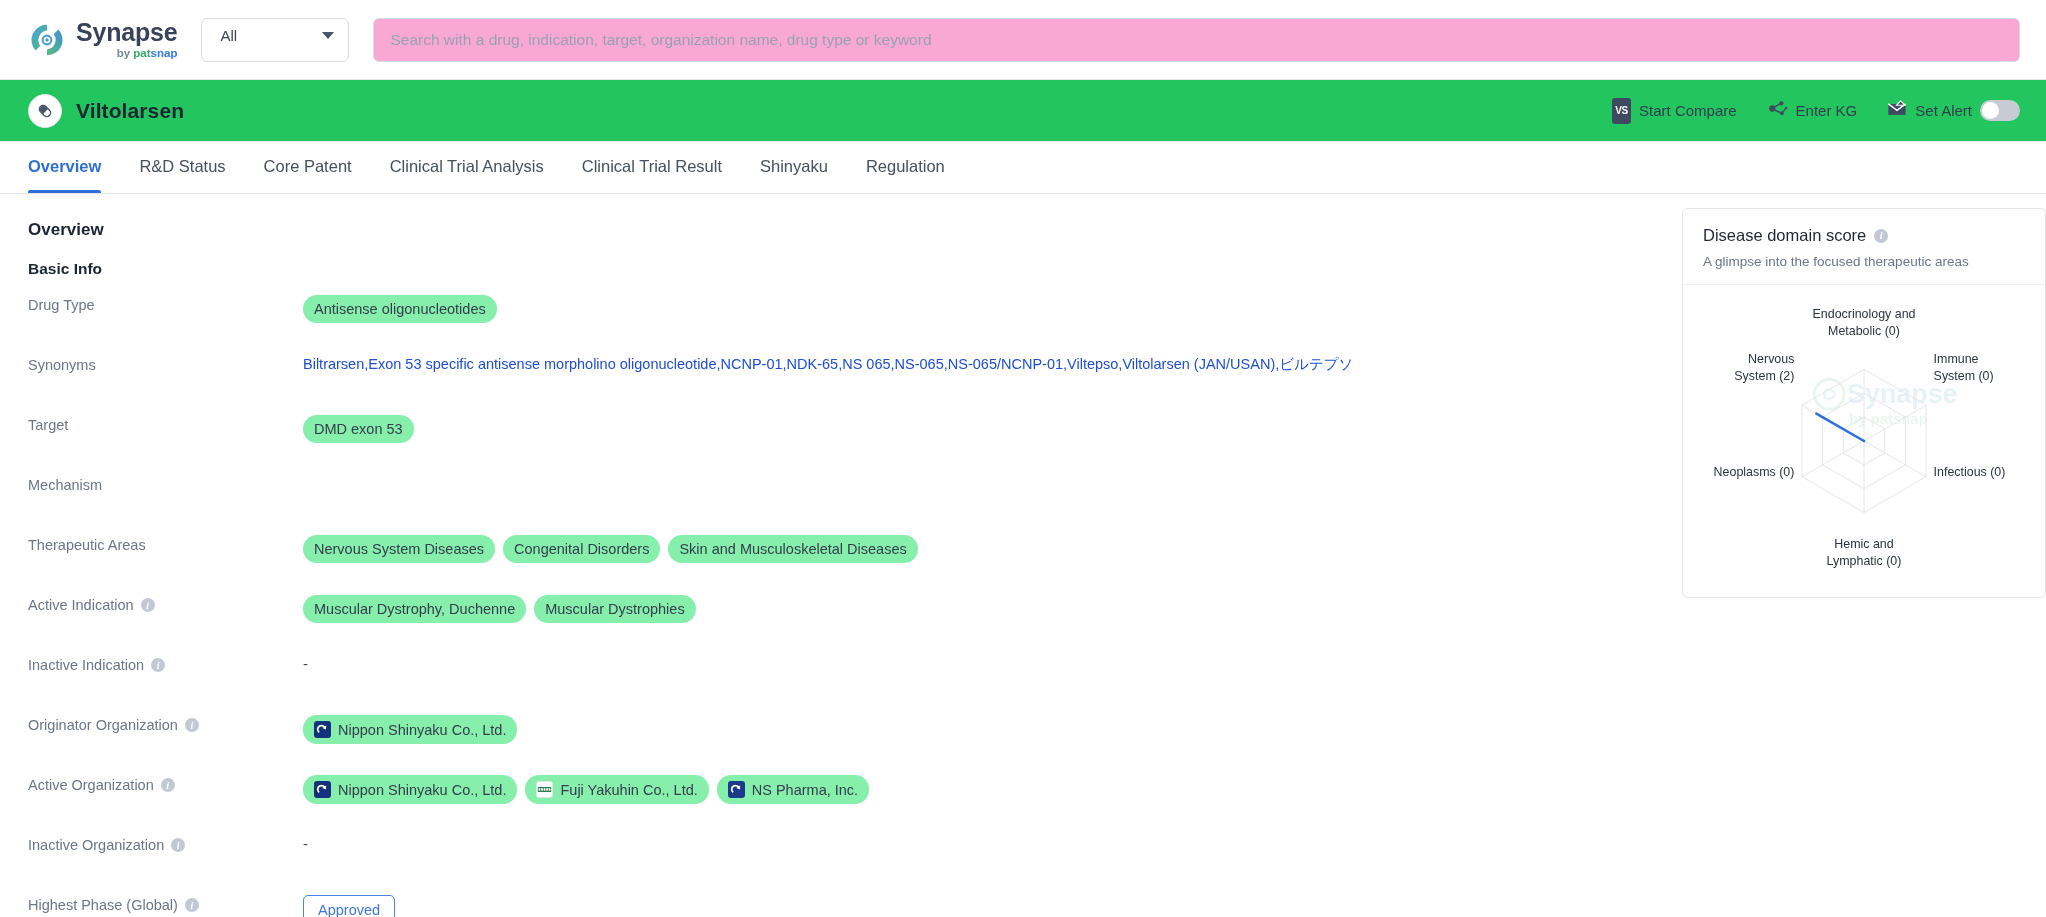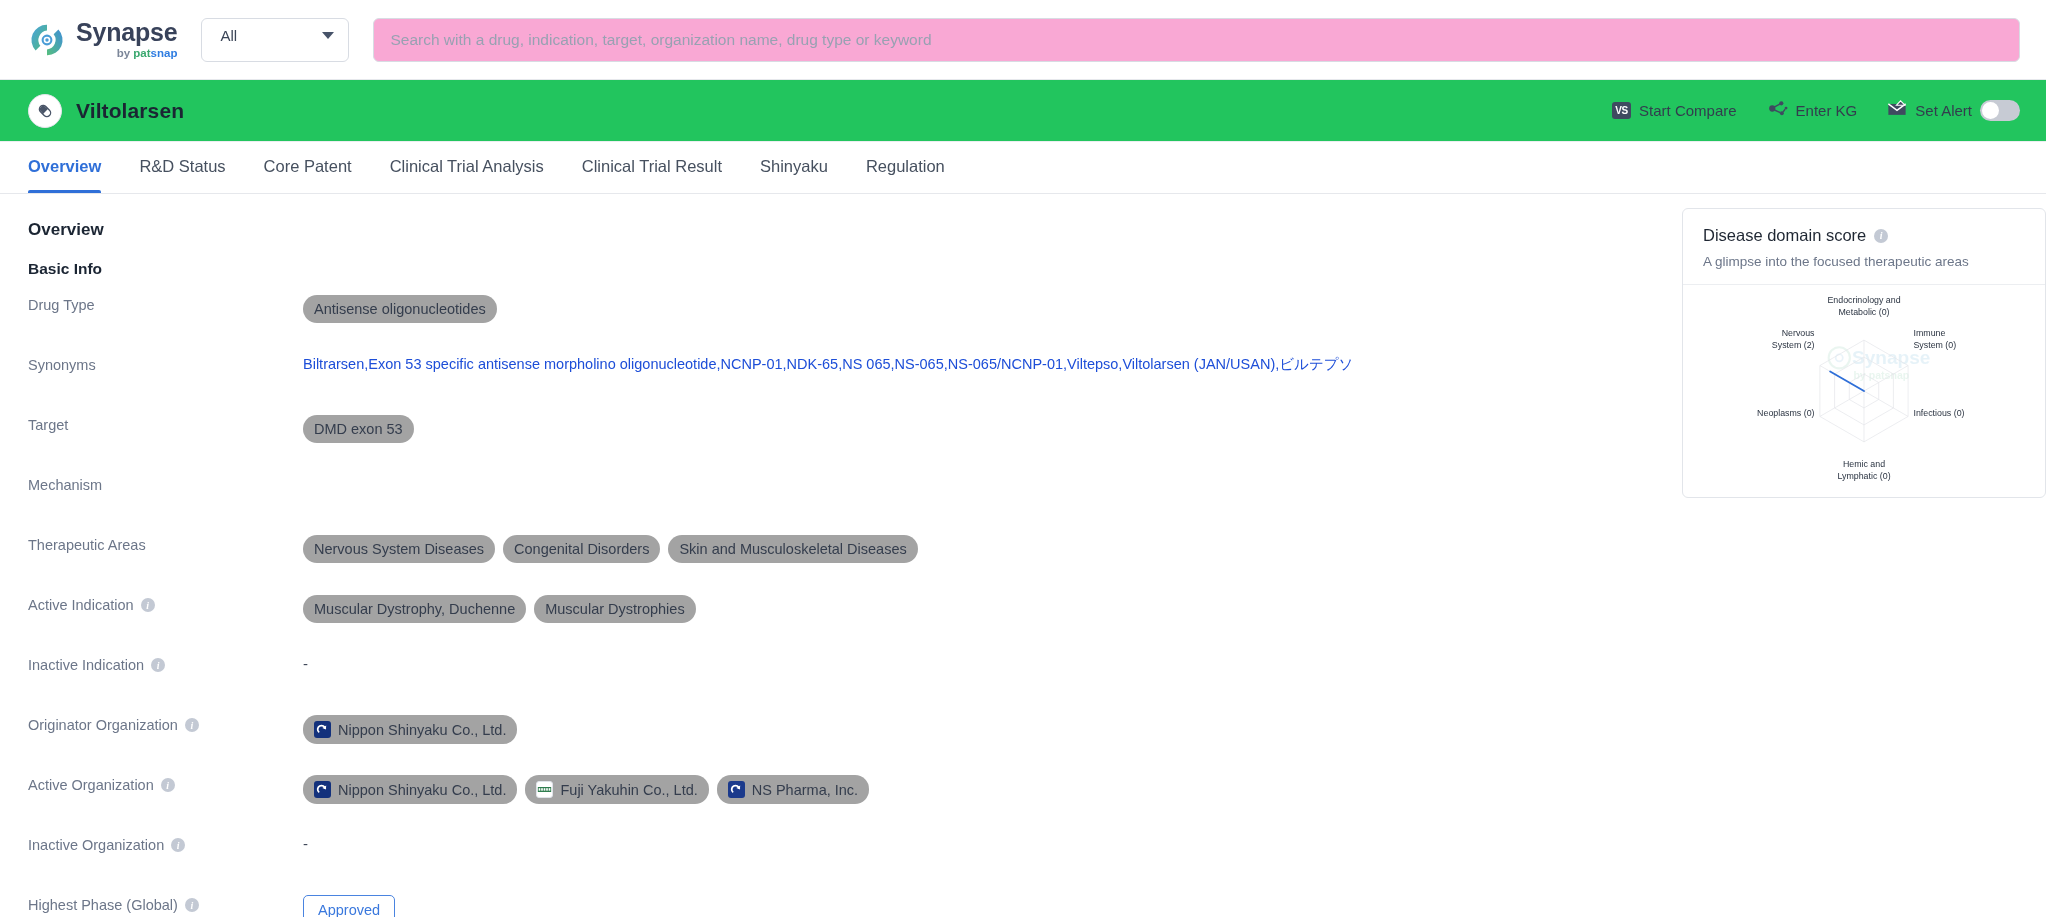--- a/index.html
+++ b/index.html
@@ -78,21 +78,21 @@
     border: 1px solid #e2e5ea;
     display: flex; align-items: center; justify-content: center;
     background: #fff;
   }
   .drug-name { font-size: 21px; font-weight: 700; color: #1b2533; letter-spacing: 0.1px; }
 
   .header-actions { margin-left: auto; display: flex; align-items: center; gap: 30px; }
   .action { display: flex; align-items: center; gap: 8px; cursor: pointer; }
   .action-label { font-size: 15px; color: #333d4e; white-space: nowrap; }
   .vs-icon {
-    width: 19px; height: 17px; border-radius: 3px;
+    width: 19px; height: 26px; border-radius: 3px;
     background: #3f4a60; color: #fff;
     font-size: 10px; font-weight: 700;
     display: flex; align-items: center; justify-content: center;
     letter-spacing: -0.3px;
   }
   .toggle {
     width: 40px; height: 21px; border-radius: 11px;
     background: #c7cbd4; position: relative; cursor: pointer; flex: none;
   }
   .toggle::after {
@@ -139,21 +139,21 @@
   .info-icon {
     width: 14px; height: 14px; border-radius: 50%;
     background: #c3c9d4; color: #fff;
     font-size: 10px; font-weight: 700; font-style: italic;
     display: inline-flex; align-items: center; justify-content: center;
     font-family: "Liberation Serif", serif;
     flex: none;
   }
 
   .chip {
-    background: #a3a3a3; border-radius: 14px;
+    background: #86efac; border-radius: 14px;
     padding: 6px 11px;
     font-size: 14.5px; color: #343d4d;
     display: inline-flex; align-items: center; gap: 7px;
     white-space: nowrap;
   }
   .plain-text { font-size: 14.5px; color: #1d4ed8; }
   .dash { font-size: 15px; color: #41495a; }
 
   .org-logo {
     width: 17px; height: 17px; border-radius: 3px; flex: none;
@@ -170,21 +170,21 @@
 
   .phase-btn {
     border: 1px solid #4a84e0; border-radius: 5px;
     padding: 6px 14px; font-size: 14.5px; color: #3a78dd;
     background: #fff; cursor: pointer;
   }
 
   
   .side-card {
     position: absolute; top: 14px; right: 0;
-    width: 364px; height: 290px;
+    width: 364px; height: 390px;
     border: 1px solid #e2e5ea; border-radius: 6px;
     background: #fff;
     display: flex; flex-direction: column;
   }
   .side-card-head { padding: 17px 20px 15px 20px; border-bottom: 1px solid #eceef1; }
   .side-card-title {
     font-size: 16.5px; color: #1f2733;
     display: flex; align-items: center; gap: 8px;
   }
   .side-card-sub { font-size: 13.5px; color: #6c7689; margin-top: 9px; }

